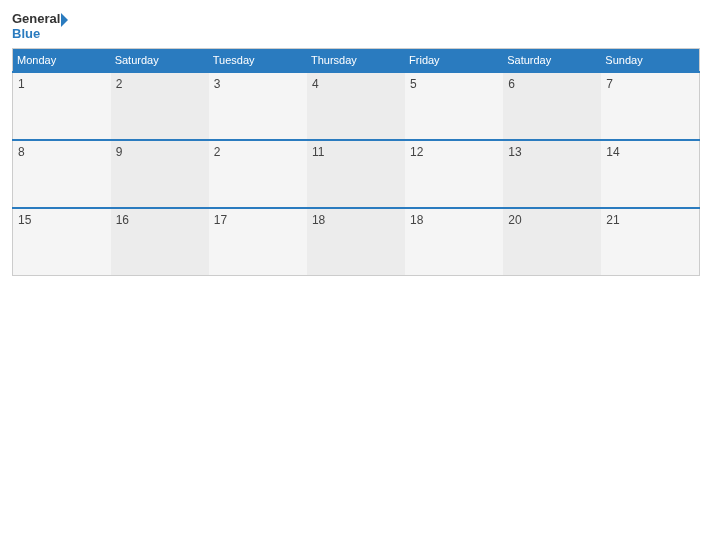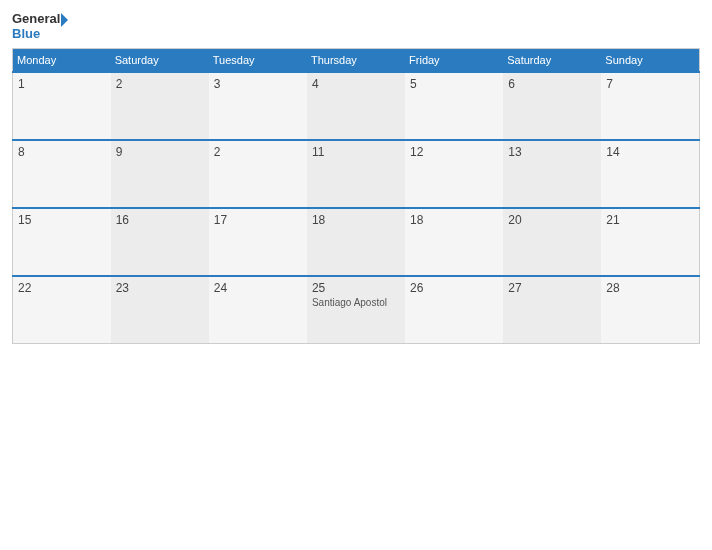--- a/index.html
+++ b/index.html
@@ -202,39 +202,15 @@
           <td>
             <span class="day-number">18</span>
           </td>
           <td>
             <span class="day-number">20</span>
           </td>
           <td>
             <span class="day-number">21</span>
           </td>
         </tr>
-        <tr>
-          <td>
-            <span class="day-number">22</span>
-          </td>
-          <td>
-            <span class="day-number">23</span>
-          </td>
-          <td>
-            <span class="day-number">24</span>
-          </td>
-          <td>
-            <span class="day-number">25</span>
-            <span class="holiday-label">Santiago Apostol</span>
-          </td>
-          <td>
-            <span class="day-number">26</span>
-          </td>
-          <td>
-            <span class="day-number">27</span>
-          </td>
-          <td>
-            <span class="day-number">28</span>
-          </td>
-        </tr>
       </tbody>
   </table>
 </div>
 
 </body></html>

